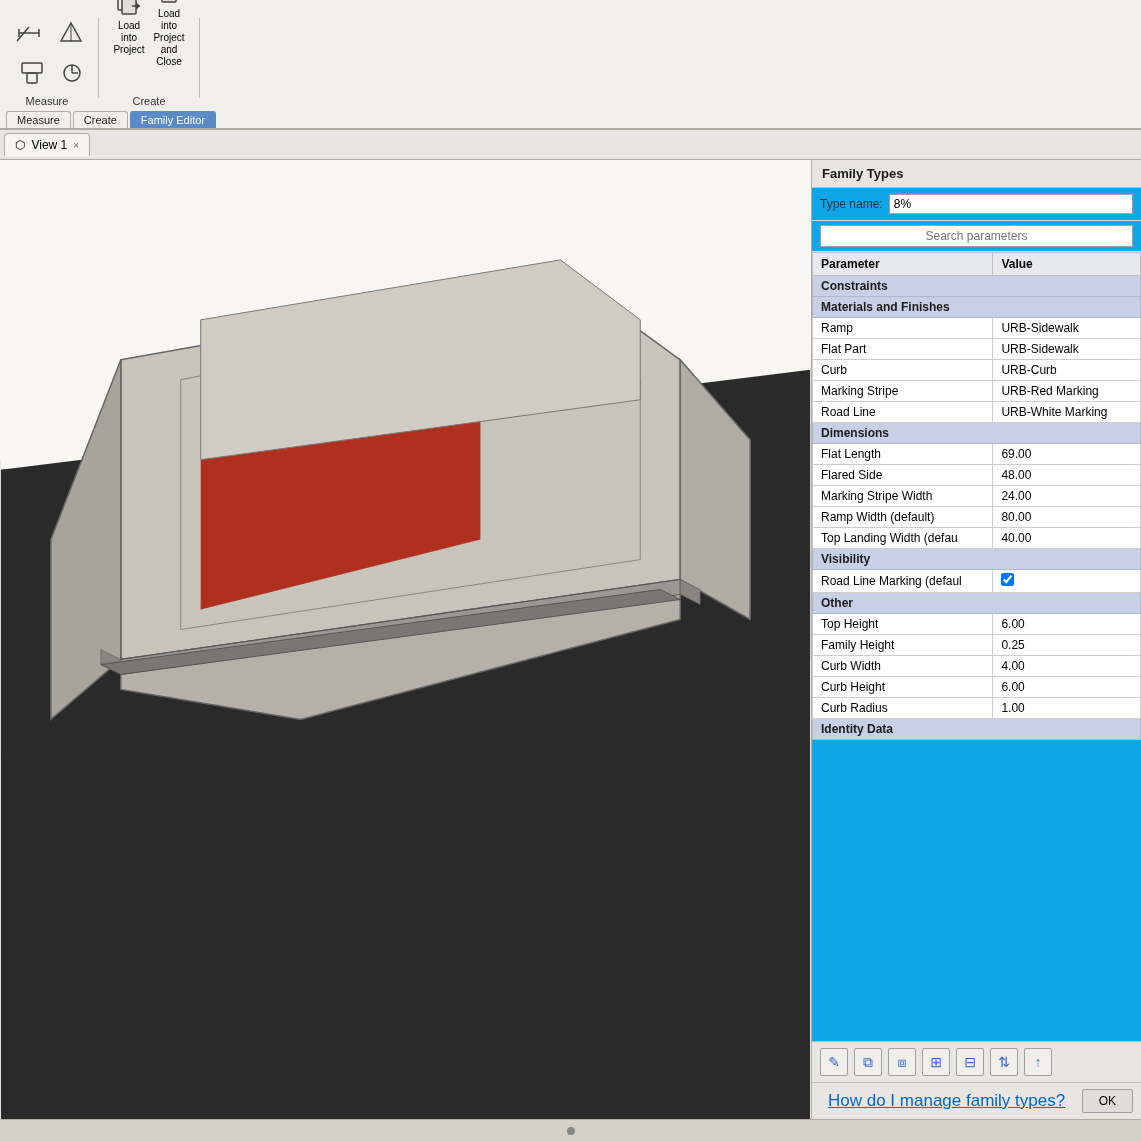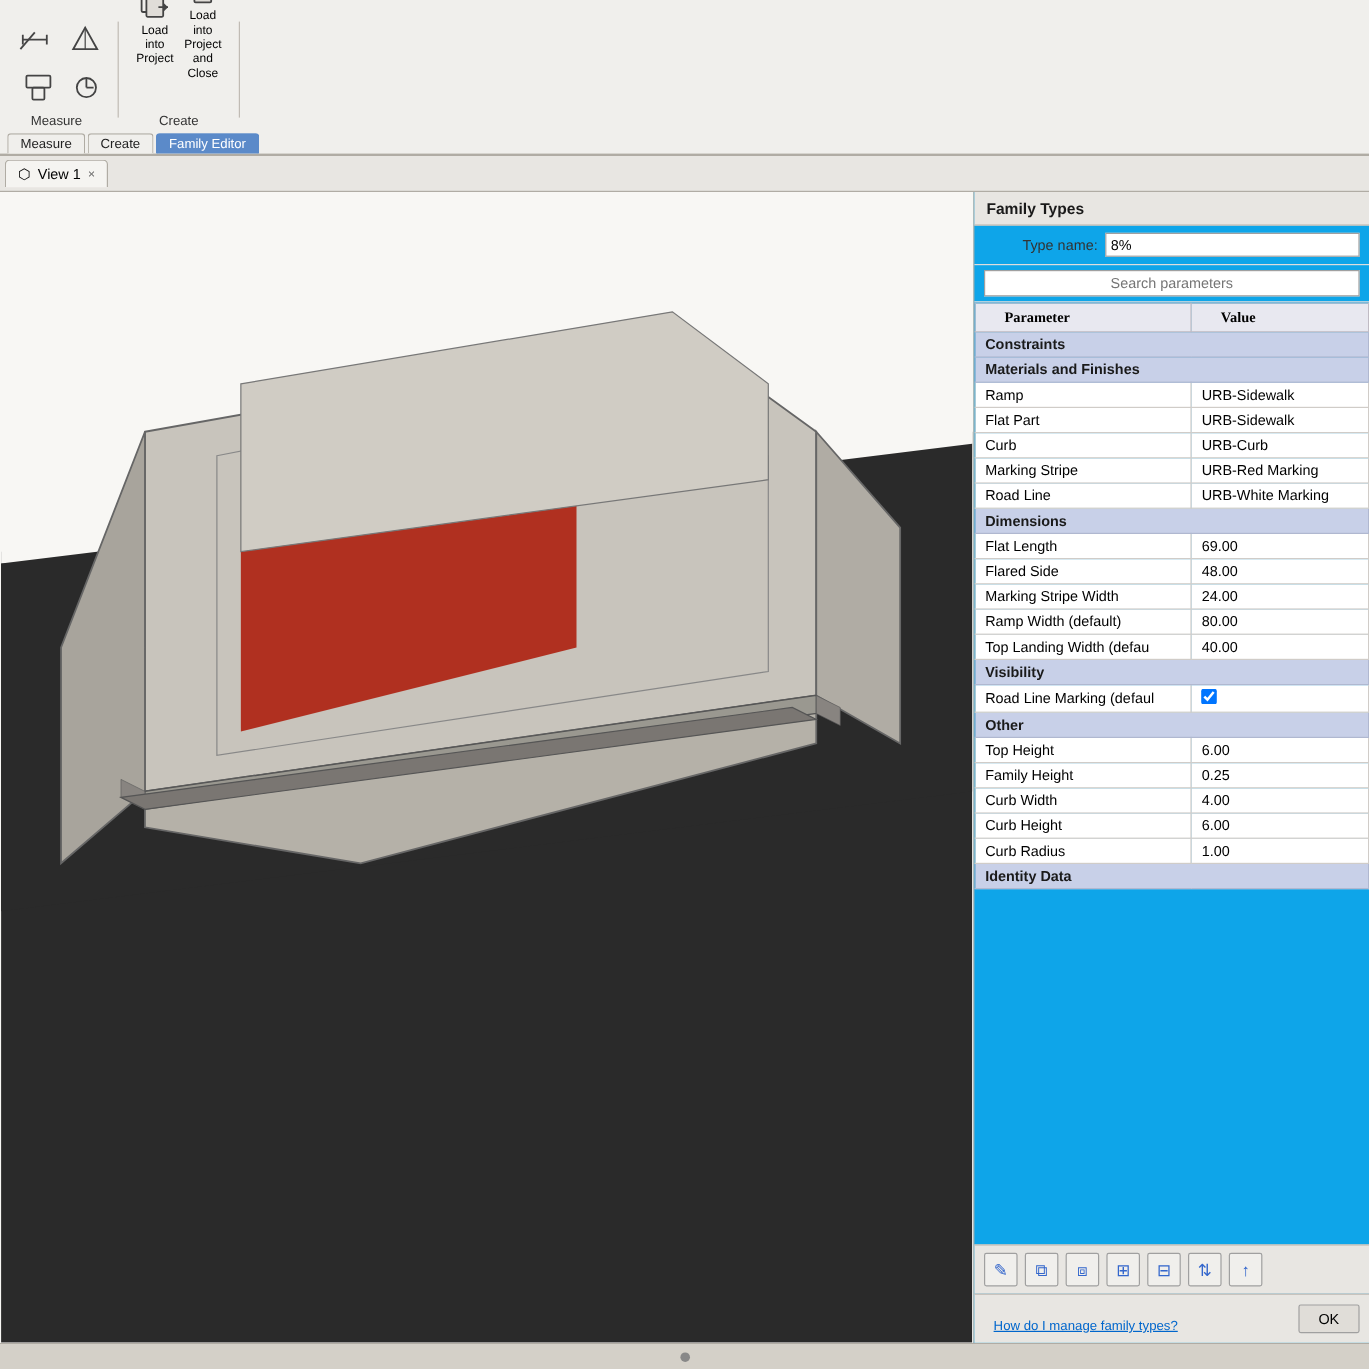--- a/index.html
+++ b/index.html
@@ -121,21 +121,20 @@
       display: flex;
       align-items: center;
       padding: 6px 8px;
       gap: 6px;
       border-bottom: 1px solid #ddd;
     }
     .panel-type-name-label {
       font-size: 12px;
       color: #333;
       white-space: nowrap;
-      margin-left: 32px;
     }
     .panel-type-name-input {
       flex: 1;
       border: 1px solid #a0a0a0;
       padding: 2px 4px;
       font-size: 12px;
       background: white;
     }
     .panel-search-row {
       padding: 4px 8px;
@@ -154,25 +153,24 @@
     
     .params-table {
       width: 100%;
       border-collapse: collapse;
       flex: 1;
       font-size: 12px;
     }
     .params-table th {
       background: #e8e8f0;
       border: 1px solid #c0bbc4;
-      padding: 4px 24px;
+      padding: 4px 8px;
       text-align: left;
       font-weight: 600;
       font-size: 12px;
-      font-family: Liberation Serif, serif;
     }
     .params-table td {
       border: 1px solid #d0ccc8;
       padding: 3px 8px;
       background: white;
     }
     .params-table .section-header td {
       background: #c8d0e8;
       font-weight: 700;
       color: #1a1a1a;
@@ -201,26 +199,25 @@
       background: #f0efec;
       display: flex; align-items: center; justify-content: center;
       cursor: pointer;
       border-radius: 2px;
       font-size: 14px;
       color: #3366cc;
     }
 
     .panel-bottom-link {
       padding: 4px 8px;
-      font-size: 11px;
+      font-size: 17px;
       color: #0066cc;
       text-decoration: underline;
       cursor: pointer;
       flex: 1;
-      margin-top: 12px;
     }
     .panel-action-btn {
       padding: 4px 16px;
       background: #e0ddd8;
       border: 1px solid #a0a0a0;
       cursor: pointer;
       font-size: 12px;
       border-radius: 2px;
     }
 

